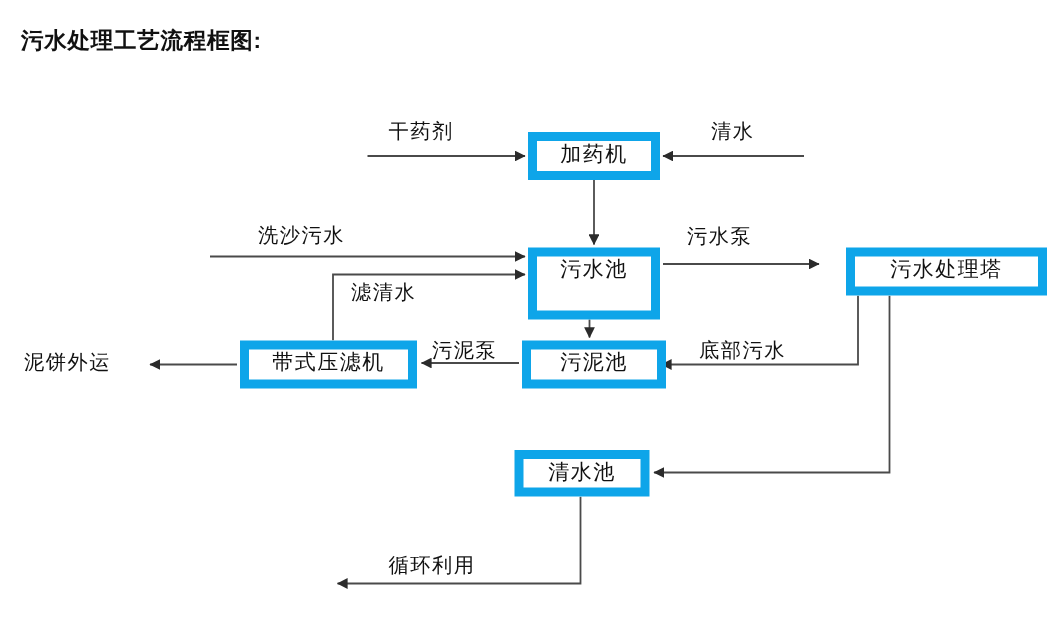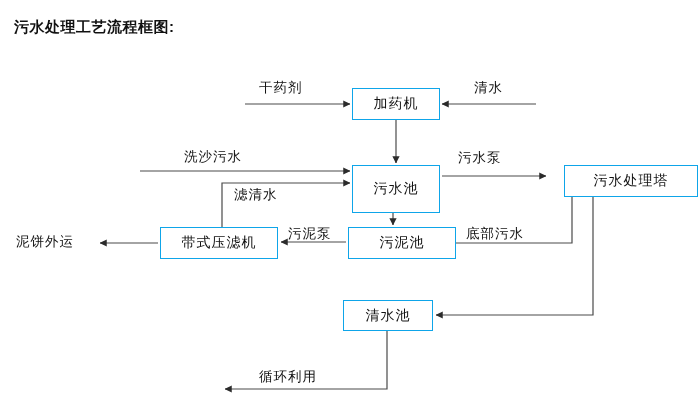--- a/index.html
+++ b/index.html
@@ -32,26 +32,26 @@
   }
   svg.edges {
     position: absolute;
     left: 0; top: 0;
     width: 700px;
     height: 420px;
   }
   .node {
     position: absolute;
     box-sizing: border-box;
-    border: 1px solid #0ea5e9;
+    border: 6px solid #0ea5e9;
     background: #ffffff;
     color: #111111;
     font-size: 14px;
     display: flex;
-    align-items: center;
+    align-items: flex-start;
     justify-content: center;
     white-space: nowrap;
     letter-spacing: 1px;
   }
   .edge-label {
     position: absolute;
     font-size: 13.5px;
     color: #111111;
     white-space: nowrap;
     letter-spacing: 1px;
@@ -116,31 +116,31 @@
   </div>
 
   <div class="node" style="left:548px; top:165px; width:134px; height:32px;margin-left:16px;">
     <span>污水处理塔</span>
   </div>
 
   <div class="node" style="left:160px; top:227px; width:118px; height:32px;">
     <span>带式压滤机</span>
   </div>
 
-  <div class="node" style="left:348px; top:227px; width:108px; height:32px;">
+  <div class="node" style="left:348px; top:227px; width:96px; height:32px;">
     <span>污泥池</span>
   </div>
 
   <div class="node" style="left:343px; top:300px; width:90px; height:31px;">
     <span>清水池</span>
   </div>
 
   <div class="edge-label" style="left:259px; top:79px;">干药剂</div>
   <div class="edge-label" style="left:474px; top:79px;">清水</div>
-  <div class="edge-label" style="left:184px; top:148px;">洗沙污水</div>
+  <div class="edge-label" style="left:172px; top:148px;">洗沙污水</div>
   <div class="edge-label" style="left:234px; top:186px;">滤清水</div>
   <div class="edge-label" style="left:458px; top:149px;">污水泵</div>
   <div class="edge-label" style="left:288px; top:225px;">污泥泵</div>
   <div class="edge-label" style="left:466px; top:225px;">底部污水</div>
   <div class="edge-label" style="left:259px; top:368px;">循环利用</div>
 
   <div class="terminal-label" style="left:16px; top:233px;">泥饼外运</div>
 
 </div>
 

